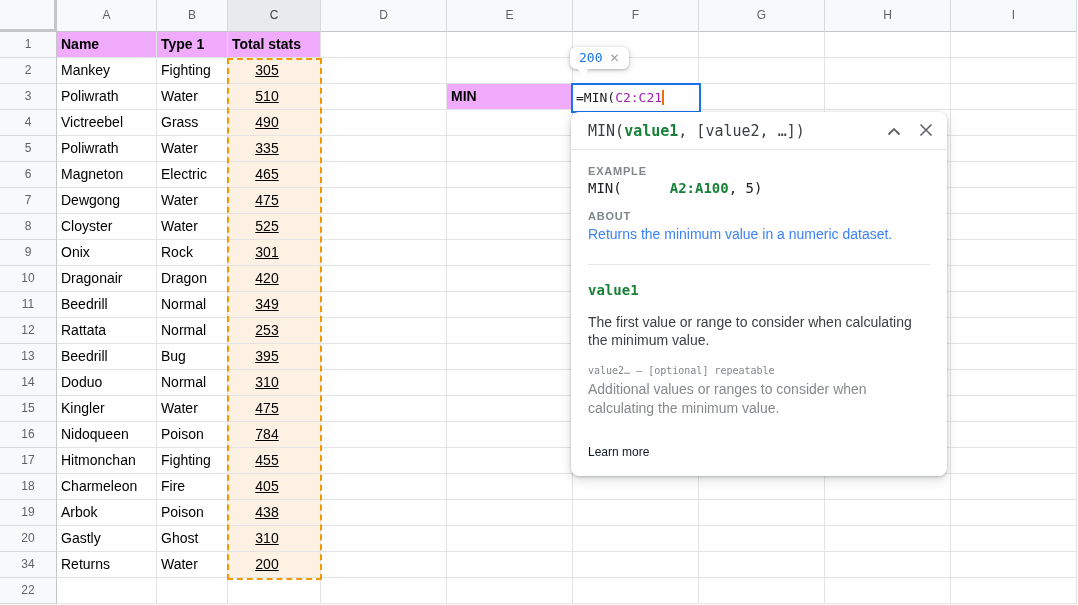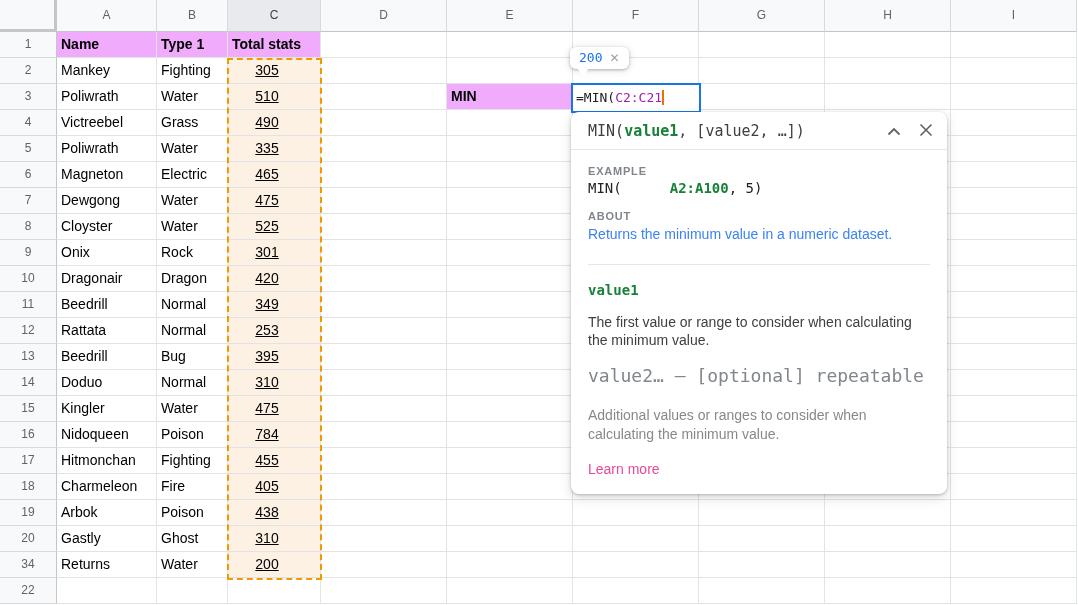--- a/index.html
+++ b/index.html
@@ -58,23 +58,23 @@
   .icon-btn{background:none;border:none;padding:0;margin-left:18px;cursor:pointer;
             color:#5f6368;display:flex;align-items:center;}
   .popup-body{padding:13px 17px 16px 17px;}
   .sec-label{font-size:11px;font-weight:bold;color:#80868b;letter-spacing:.8px;margin-top:2px;}
   .code{font-family:"DejaVu Sans Mono",monospace;font-size:14px;color:#202124;margin-top:3px;}
   .code .arg{color:#188038;font-weight:bold;margin-left:48px;}
   .about-text{font-size:14px;color:#3b82f6;margin-top:3px;line-height:1.4;}
   .divider{border:none;border-top:1px solid #e4e6e8;margin:19px 0 17px 0;}
   .arg-name{font-family:"DejaVu Sans Mono",monospace;font-size:14px;font-weight:bold;color:#188038;}
   .arg-desc{font-size:14px;color:#3c4043;margin-top:15px;line-height:1.35;max-width:402px;}
-  .arg2-sig{font-family:"DejaVu Sans Mono",monospace;font-size:18px;color:#80868b;margin-top:15px;}
-  .arg2-desc{font-size:14px;color:#85898d;margin-top:20px;line-height:1.35;max-width:420px;}
-  .learn-more{display:inline-block;font-size:14px;color:#ec4899;text-decoration:none;margin-top:17px;cursor:pointer;}
+  .arg2-sig{font-family:"DejaVu Sans Mono",monospace;font-size:10px;color:#80868b;margin-top:15px;}
+  .arg2-desc{font-size:14px;color:#85898d;margin-top:4px;line-height:1.35;max-width:420px;}
+  .learn-more{display:inline-block;font-size:12px;color:#0f172a;text-decoration:none;margin-top:27px;cursor:pointer;}
 </style>
 </head>
 <body>
 
 <div class="stage">
 
   <div class="grid" id="grid">
       <div class="gcell corner"></div>
       <div class="colhead">A</div>
       <div class="colhead">B</div>

